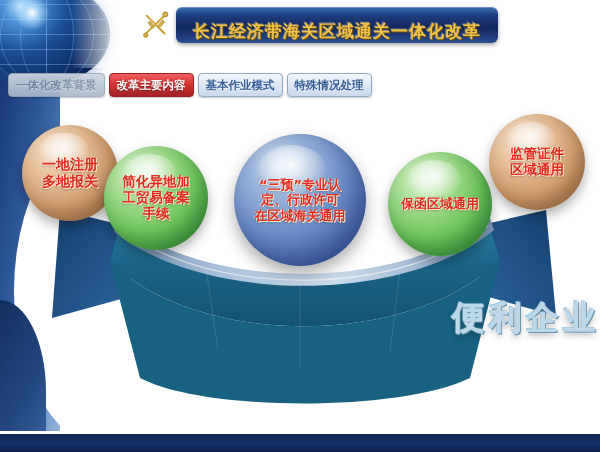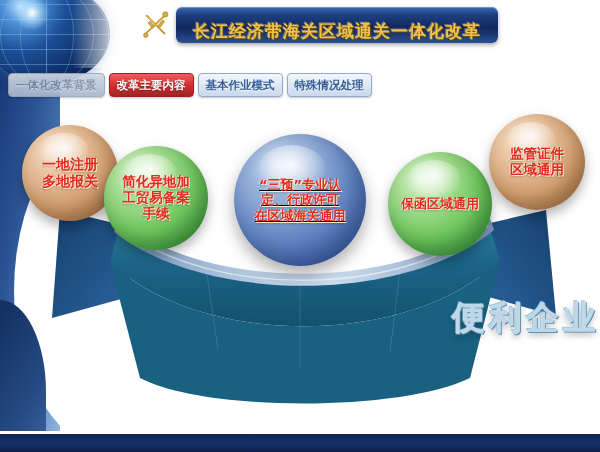--- a/index.html
+++ b/index.html
@@ -169,21 +169,21 @@
   }
   .sph-blue{
     background:radial-gradient(circle at 34% 24%,#dbe7f7 0%,#9ab4da 22%,#6d8fc9 50%,#4567ad 80%,#2f4a86 100%);
     box-shadow:0 8px 16px rgba(0,0,0,.32), inset -8px -10px 22px rgba(20,40,85,.38);
   }
 
   #s1{left:22px;top:125px;width:96px;height:96px;}
   #s1 .lbl{font-size:14px;}
   #s2{left:104px;top:146px;width:104px;height:104px;}
   #s2 .lbl{font-size:13.5px;}
-  #s3{left:234px;top:134px;width:132px;height:132px;text-decoration:underline;}
+  #s3{left:234px;top:134px;width:132px;height:132px;}
   #s3 .lbl{font-size:13px;}
   #s4{left:388px;top:152px;width:104px;height:104px;}
   #s4 .lbl{font-size:13px;}
   #s5{left:489px;top:114px;width:96px;height:96px;}
   #s5 .lbl{font-size:13.5px;}
 
   
   .slogan{
     position:absolute;left:0;top:296px;width:600px;
     text-align:right;z-index:12;

